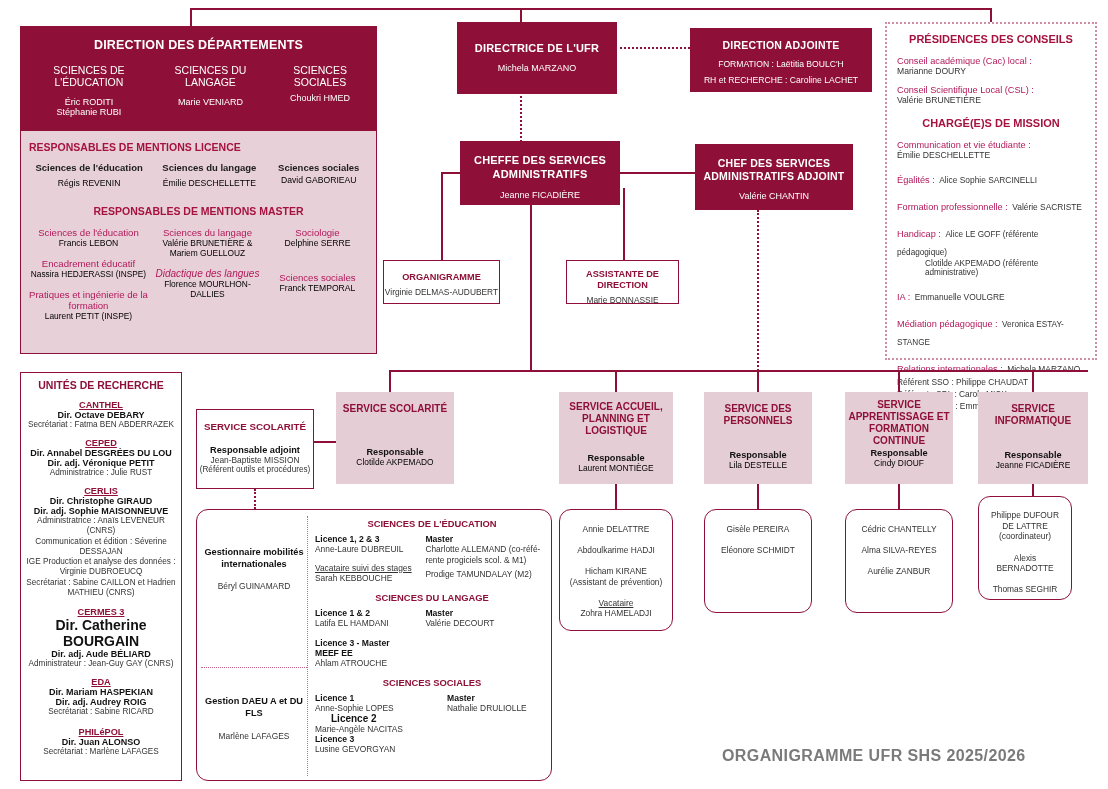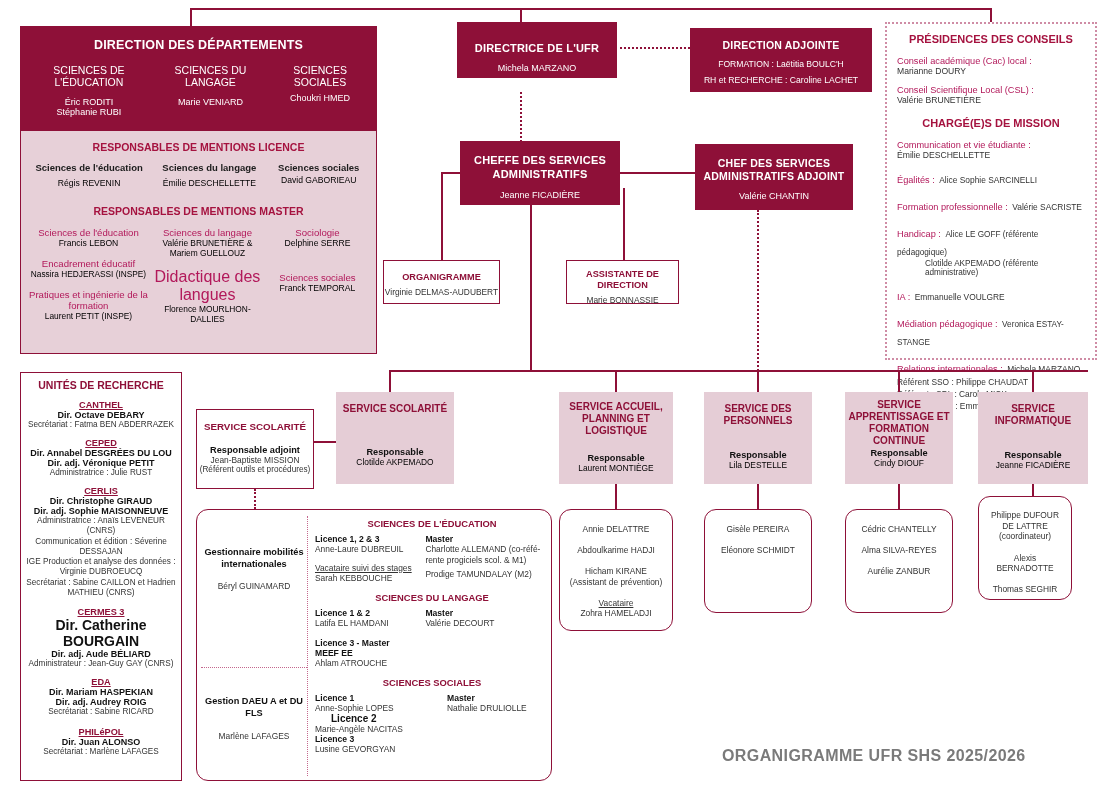--- a/index.html
+++ b/index.html
@@ -107,21 +107,21 @@
       <div style="flex:0.85;">
         <div style="font-size:10.5px;">SCIENCES SOCIALES</div>
         <div style="margin-top:5px;">
           <div style="font-size:9px;">Choukri HMED</div>
         </div>
       </div>
     </div>
   </div>
 
   <div class="box pinkbg" style="left:20px;top:130px;width:357px;height:224px;border:1.5px solid #8e1038;padding:10px 8px;">
-    <div class="hd" style="text-align:center;font-size:10.5px;">RESPONSABLES DE MENTIONS LICENCE</div>
+    <div class="hd" style="text-align:left;font-size:10.5px;">RESPONSABLES DE MENTIONS LICENCE</div>
     <div style="display:flex;margin-top:9px;">
       <div style="flex:1;text-align:center;">
         <div class="bold" style="font-size:9.5px;color:#1c1c1c;">Sciences de l'éducation</div>
         <div style="font-size:8.6px;margin-top:5px;">Régis REVENIN</div>
       </div>
       <div style="flex:1;text-align:center;">
         <div class="bold" style="font-size:9.5px;color:#1c1c1c;">Sciences du langage</div>
         <div style="font-size:8.6px;margin-top:5px;">Émilie DESCHELLETTE</div>
       </div>
       <div style="flex:0.82;text-align:center;">
@@ -145,38 +145,38 @@
           <div class="t-mid" style="font-size:9.6px;line-height:1.15;">Pratiques et ingénierie de la formation</div>
           <div style="font-size:8.4px;">Laurent PETIT (INSPE)</div>
         </div>
       </div>
       <div style="flex:1;text-align:center;">
         <div>
           <div class="t-mid" style="font-size:9.6px;">Sciences du langage</div>
           <div style="font-size:8.4px;line-height:1.2;">Valérie BRUNETIÈRE &amp; Mariem GUELLOUZ</div>
         </div>
         <div style="margin-top:10px;">
-          <div class="t-mid" style="font-size:16px;">Didactique des langues</div>
+          <div class="t-mid" style="font-size:10px;font-style:italic;">Didactique des langues</div>
           <div style="font-size:8.4px;line-height:1.2;">Florence MOURLHON-DALLIES</div>
         </div>
       </div>
       <div style="flex:0.85;text-align:center;">
         <div>
           <div class="t-mid" style="font-size:9.6px;">Sociologie</div>
           <div style="font-size:8.6px;">Delphine SERRE</div>
         </div>
         <div style="margin-top:24px;">
           <div class="t-mid" style="font-size:9.6px;">Sciences sociales</div>
           <div style="font-size:8.6px;">Franck TEMPORAL</div>
         </div>
       </div>
     </div>
   </div>
 
-  <div class="box solid" style="left:457px;top:22px;width:160px;height:56px;padding-top:20px;">
+  <div class="box solid" style="left:457px;top:22px;width:160px;height:72px;padding-top:20px;">
     <div class="ttl" style="font-size:11px;">DIRECTRICE DE L'UFR</div>
     <div class="sub" style="font-size:9px;margin-top:9px;">Michela MARZANO</div>
   </div>
 
   <div class="dot-h" style="left:620px;top:47px;width:70px;"></div>
 
   <div class="box solid" style="left:690px;top:28px;width:182px;height:64px;padding-top:11px;">
     <div class="ttl" style="font-size:10.5px;">DIRECTION ADJOINTE</div>
     <div class="sub" style="font-size:8.6px;margin-top:8px;">FORMATION : Laëtitia BOULC'H</div>
     <div class="sub" style="font-size:8.6px;margin-top:6px;">RH et RECHERCHE : Caroline LACHET</div>

